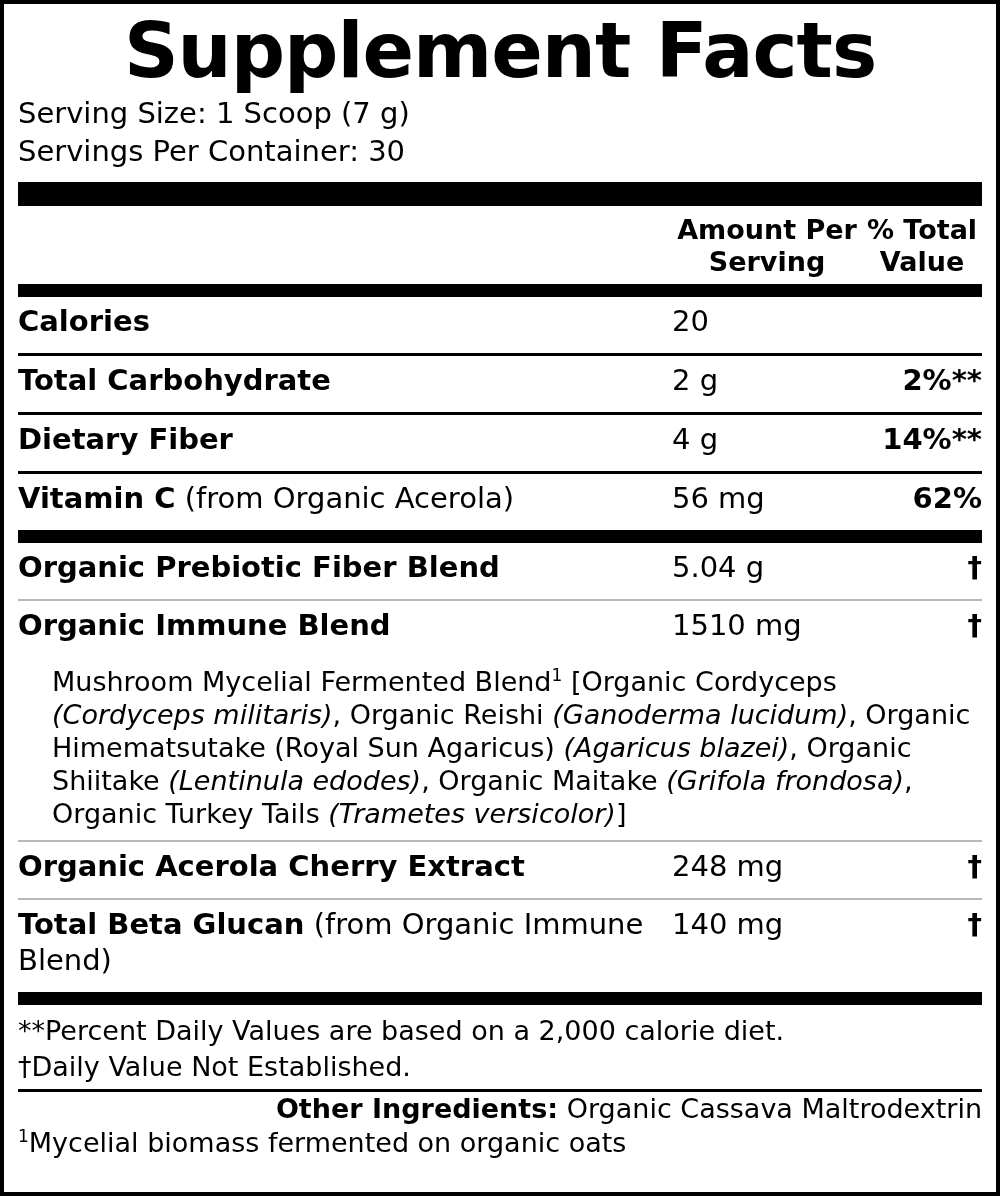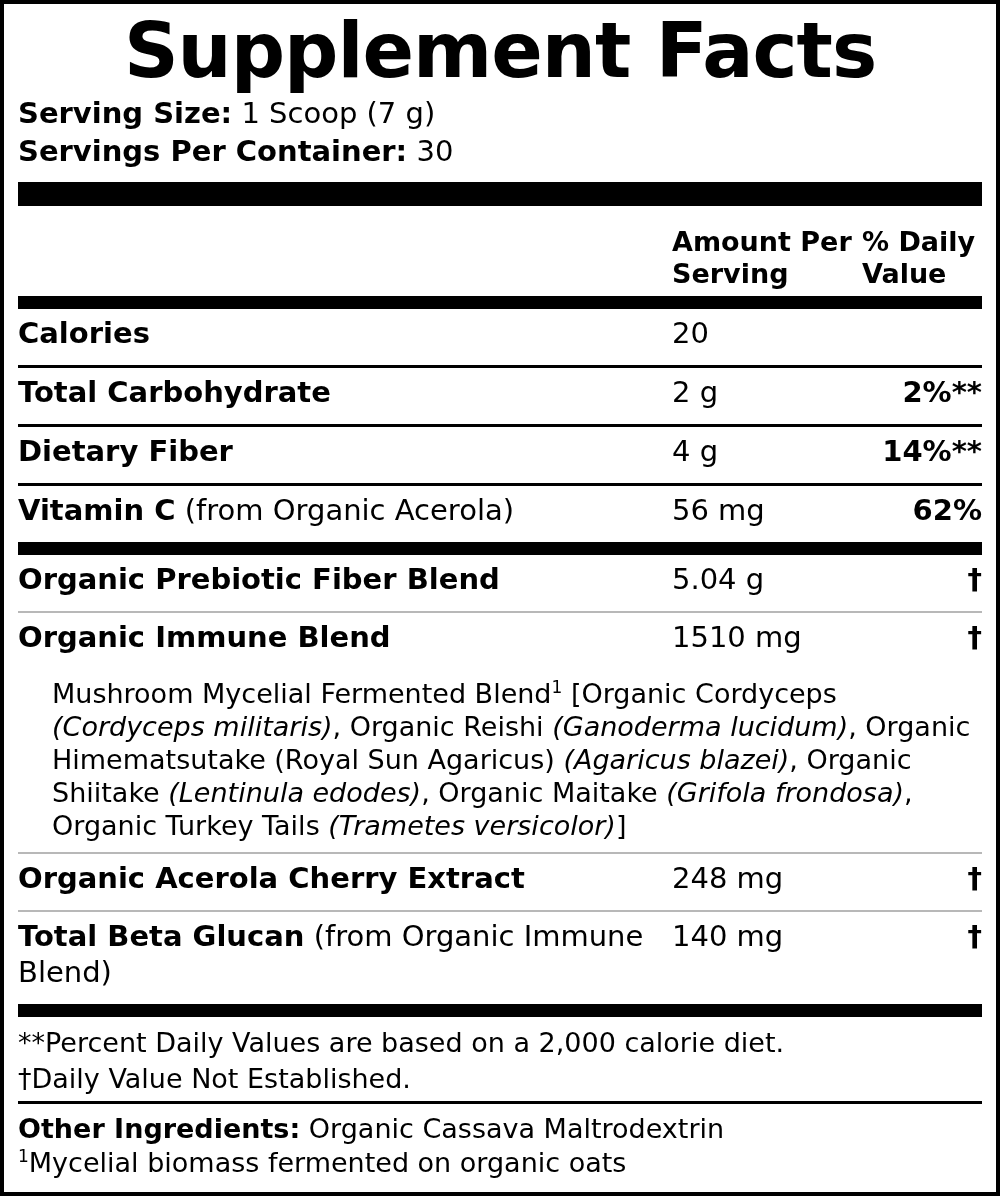--- a/index.html
+++ b/index.html
@@ -30,21 +30,21 @@
     text-align: center;
     margin-top: 4px;
     white-space: nowrap;
   }
   .serving-line {
     font-size: 29px;
     line-height: 38px;
     font-weight: normal;
   }
   .serving-line b {
-    font-weight: bold;
+    font-weight: normal;
     margin-top: 6px;
   }
   .bar-thick {
     background: #000000;
     height: 24px;
     margin: 12px 0 0 0;
   }
   .bar-med {
     background: #000000;
     height: 13px;
@@ -61,22 +61,22 @@
   table {
     width: 100%;
     border-collapse: collapse;
     table-layout: fixed;
   }
   .hdr td {
     vertical-align: bottom;
     font-size: 27px;
     line-height: 32px;
     font-weight: bold;
-    text-align: left;
-    padding: 20px 0 6px 0;
+    text-align: center;
+    padding: 8px 0 6px 0;
   }
   .col-name { width: auto; }
   .col-amt  { width: 190px; }
   .col-dv   { width: 120px; }
   .row td {
     font-size: 29px;
     line-height: 36px;
     padding: 6px 0 14px 0;
     vertical-align: top;
   }
@@ -106,21 +106,21 @@
     line-height: 0;
   }
   .footnotes {
     font-size: 27px;
     line-height: 36px;
     padding: 8px 0 4px 0;
   }
   .other {
     font-size: 27px;
     line-height: 34px;
-    padding-top: 8px;
+    text-align: right;
   }
   .other b { font-weight: bold; }
   .oats {
     font-size: 27px;
     line-height: 34px;
   }
 </style>
 </head>
 <body>
 
@@ -146,21 +146,21 @@
         <col class="col-dv">
     </colgroup>
     <tbody>
         <tr class="hdr">
       <td></td>
       <td>
         <div>Amount Per</div>
         <div>Serving</div>
       </td>
       <td>
-        <div>% Daily</div>
+        <div>% Total</div>
         <div>Value</div>
       </td>
     </tr>
   </tbody>
     </table>
 
   <div class="bar-med"></div>
 
   <table>
     <colgroup>

